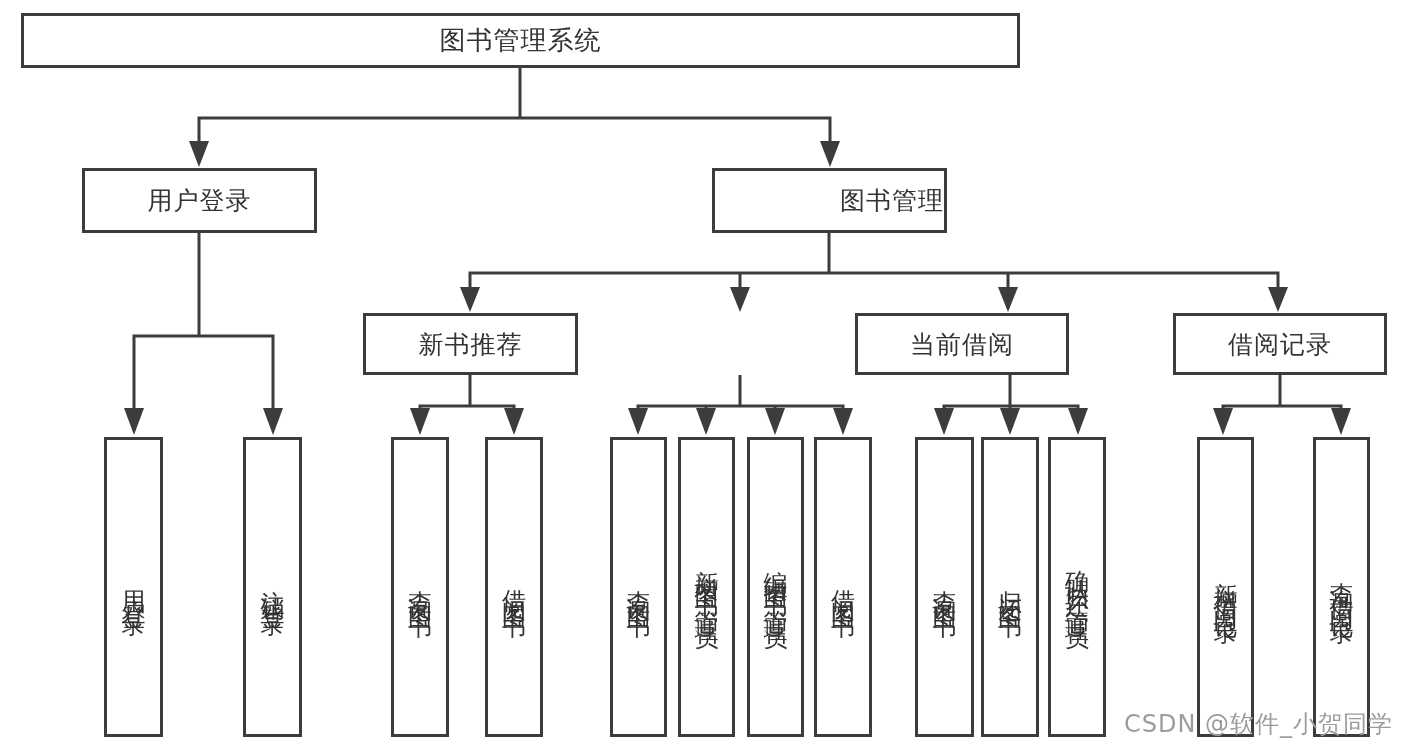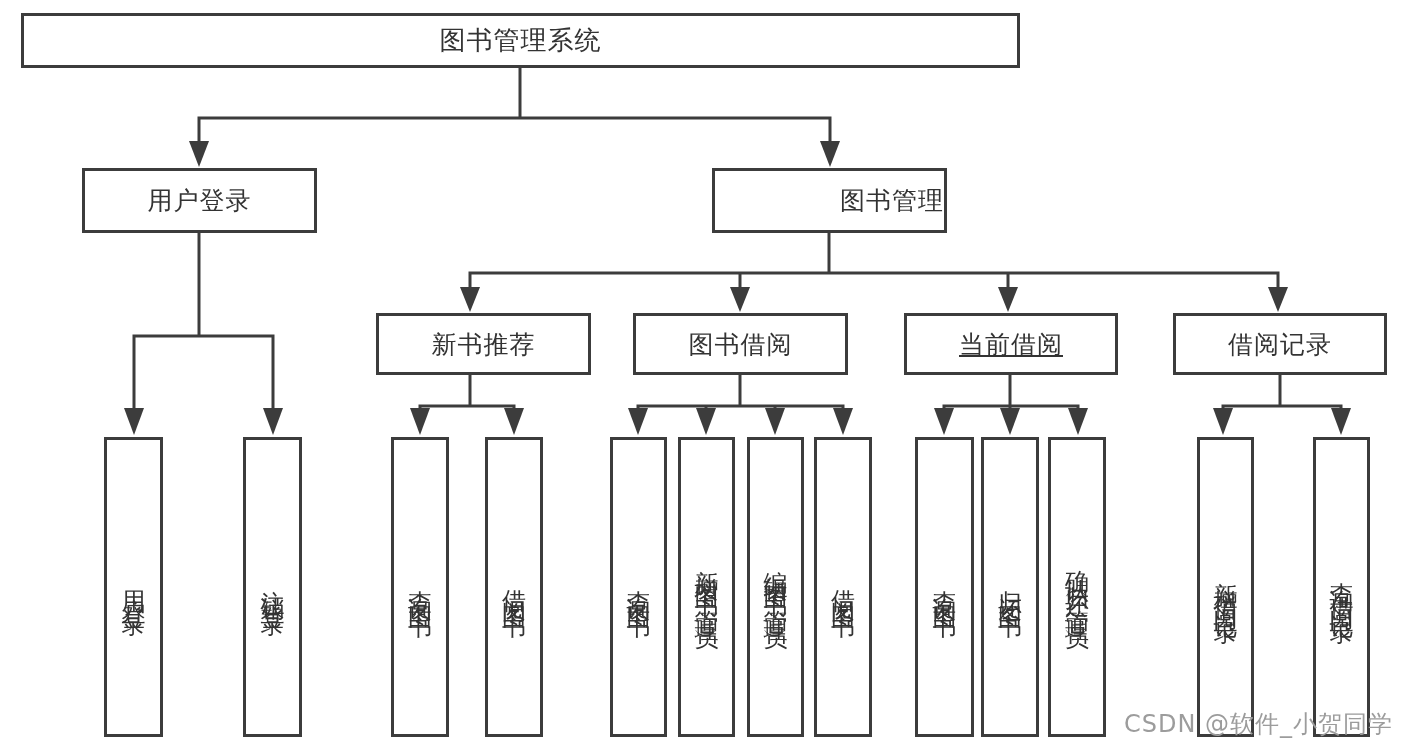--- a/index.html
+++ b/index.html
@@ -137,27 +137,24 @@
     <span class="hlabel">图书管理系统</span>
   </div>
 
   <div class="node" style="left:82px;top:168px;width:235px;height:65px;">
     <span class="hlabel">用户登录</span>
   </div>
   <div class="node" style="left:712px;top:168px;width:235px;height:65px;justify-content:flex-end;">
     <span class="hlabel">图书管理</span>
   </div>
 
-  <div class="node" style="left:376px;top:313px;width:215px;height:62px;">
+  <div class="node" style="left:363px;top:313px;width:215px;height:62px;">
     <span class="hlabel">新书推荐</span>
   </div>
-  <div class="node" style="left:633px;top:313px;width:215px;height:62px;">
-    <span class="hlabel">图书借阅</span>
-  </div>
-  <div class="node" style="left:904px;top:313px;width:214px;height:62px;text-decoration:underline;">
+  <div class="node" style="left:855px;top:313px;width:214px;height:62px;">
     <span class="hlabel">当前借阅</span>
   </div>
   <div class="node" style="left:1173px;top:313px;width:214px;height:62px;">
     <span class="hlabel">借阅记录</span>
   </div>
 
   <div class="node leaf" style="left:104px;top:437px;width:59px;height:300px;">
     <span class="vlabel">用户登录</span>
   </div>
   <div class="node leaf" style="left:243px;top:437px;width:59px;height:300px;">

